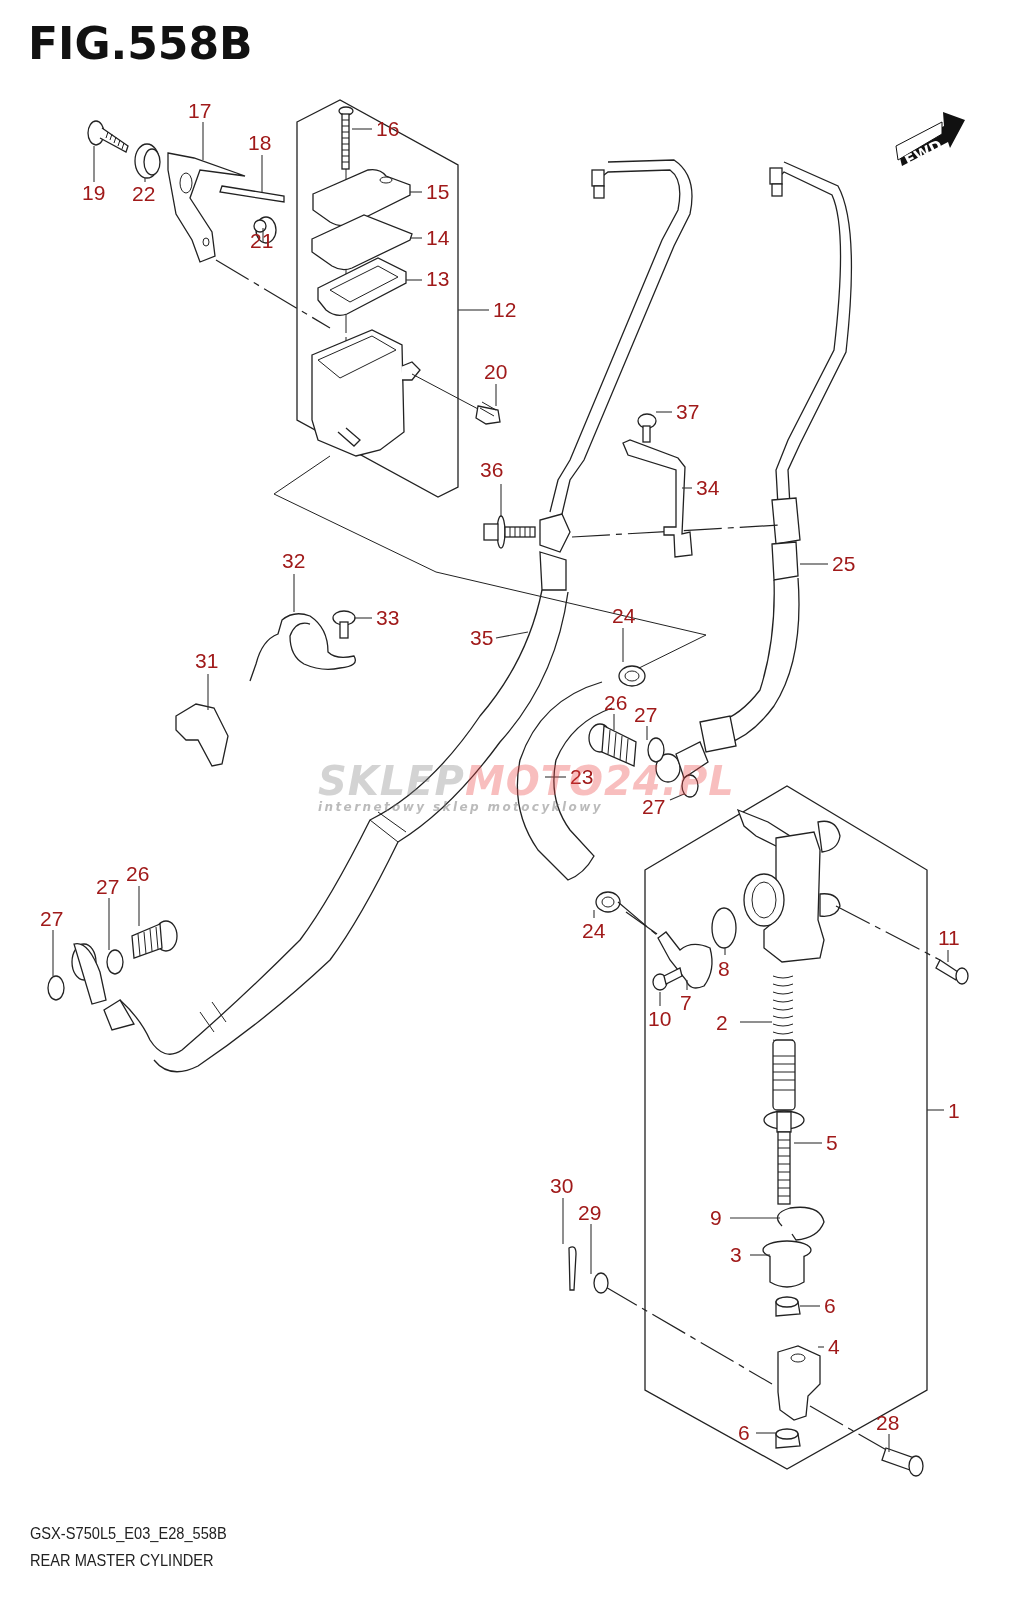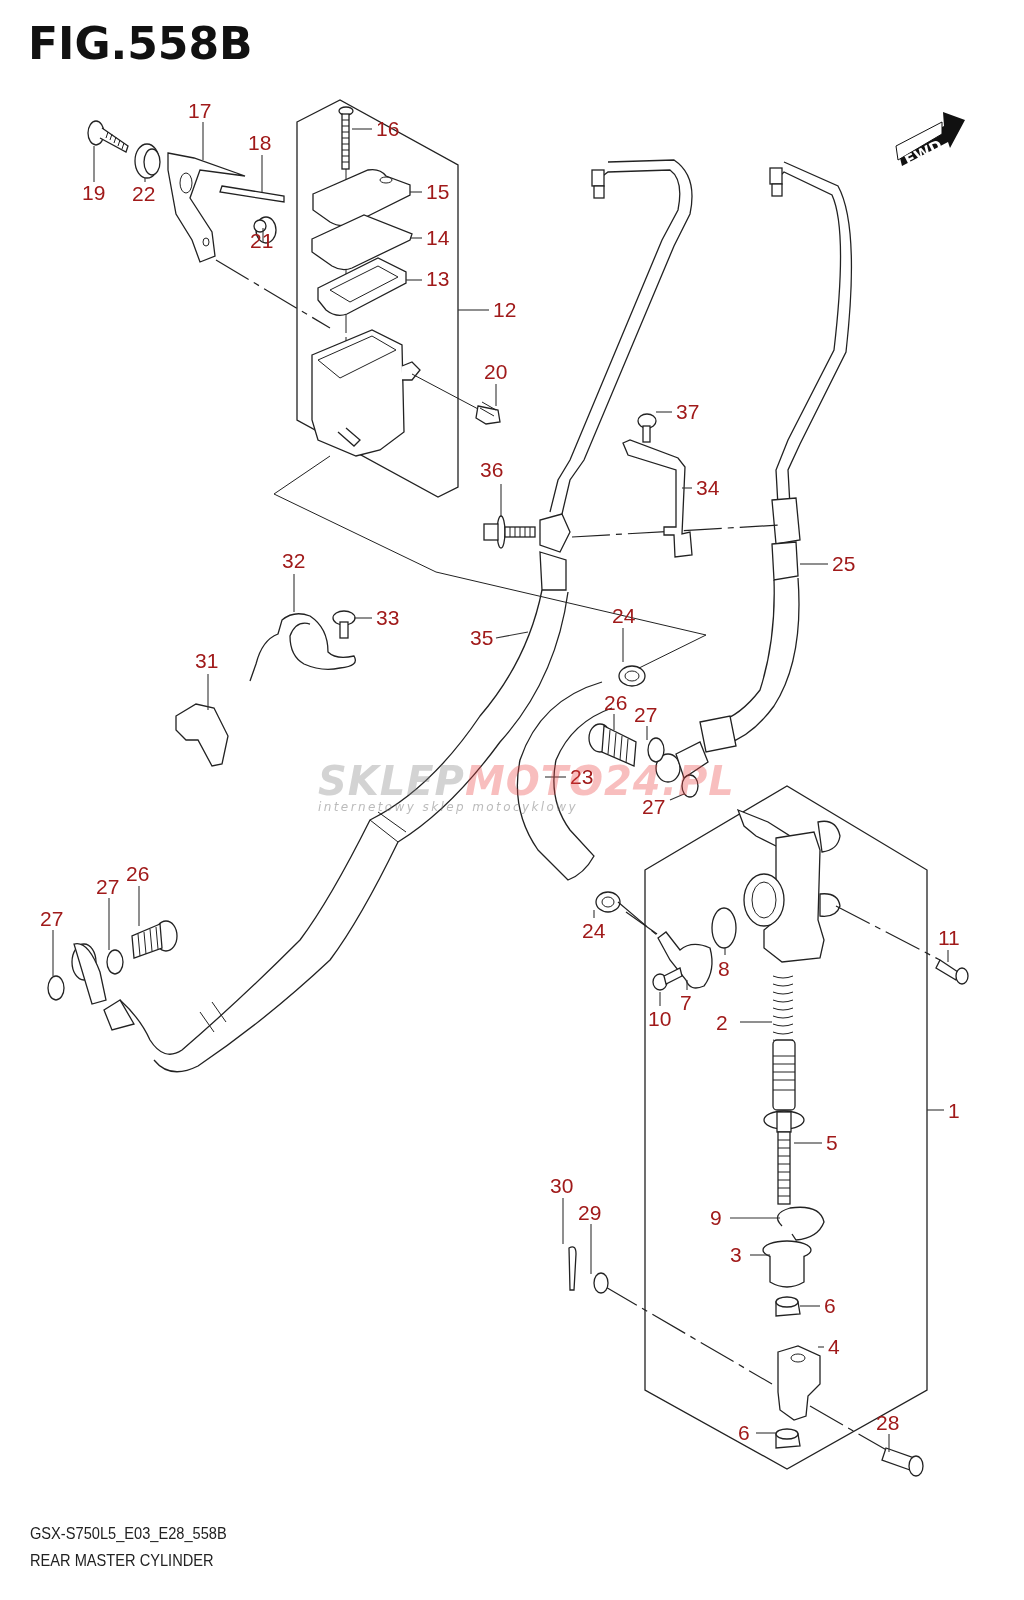--- a/index.html
+++ b/index.html
@@ -15,21 +15,21 @@
   .part { stroke: #222; stroke-width: 1.3; fill: #fff; }
   .thin { stroke: #222; stroke-width: 1; fill: none; }
   .dash { stroke: #222; stroke-width: 1.2; fill: none; stroke-dasharray: 38 6 6 6; }
   .callout { font-family: "Liberation Sans", sans-serif; font-size: 21px; fill: #a01a1a; }
   .leader { stroke: #333; stroke-width: 1.1; }
   #watermark { position: absolute; left: 318px; top: 758px; pointer-events: none; }
   #wm-main { font-family: "DejaVu Sans", sans-serif; font-weight: bold; font-style: italic;
              font-size: 40px; letter-spacing: 1px; white-space: nowrap; }
   #wm-a { color: rgba(130,130,130,0.35); }
   #wm-b { color: rgba(235,70,70,0.35); }
-  #wm-sub { font-family: "DejaVu Sans", sans-serif; font-style: italic; font-weight: normal;
+  #wm-sub { font-family: "DejaVu Sans", sans-serif; font-style: italic; font-weight: bold;
             font-size: 12px; color: rgba(120,120,120,0.5); letter-spacing: 2.4px; margin-top: -4px; white-space: nowrap; }
 </style>
 </head>
 <body>
 
 <div id="fig-title">FIG.558B</div>
 
 <svg id="diagram" width="1024" height="1600" viewBox="0 0 1024 1600" xmlns="http://www.w3.org/2000/svg">
 
   <path class="ln" d="M297,122 L340,100 L458,165 L458,487 L438,497 L297,420 Z"></path>

